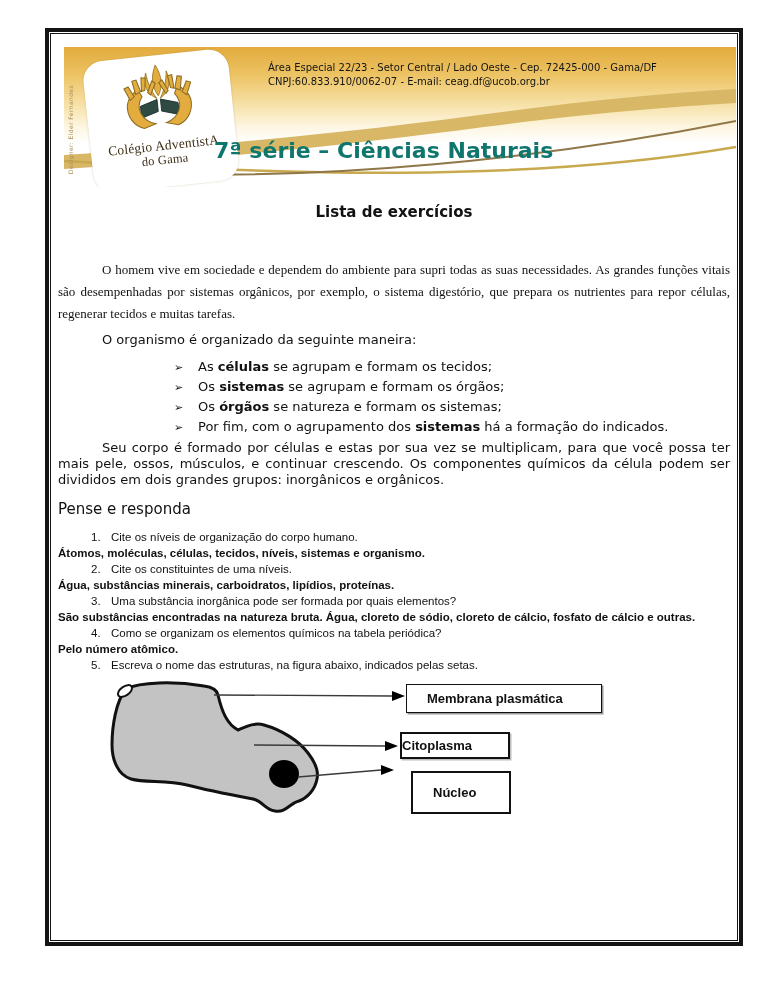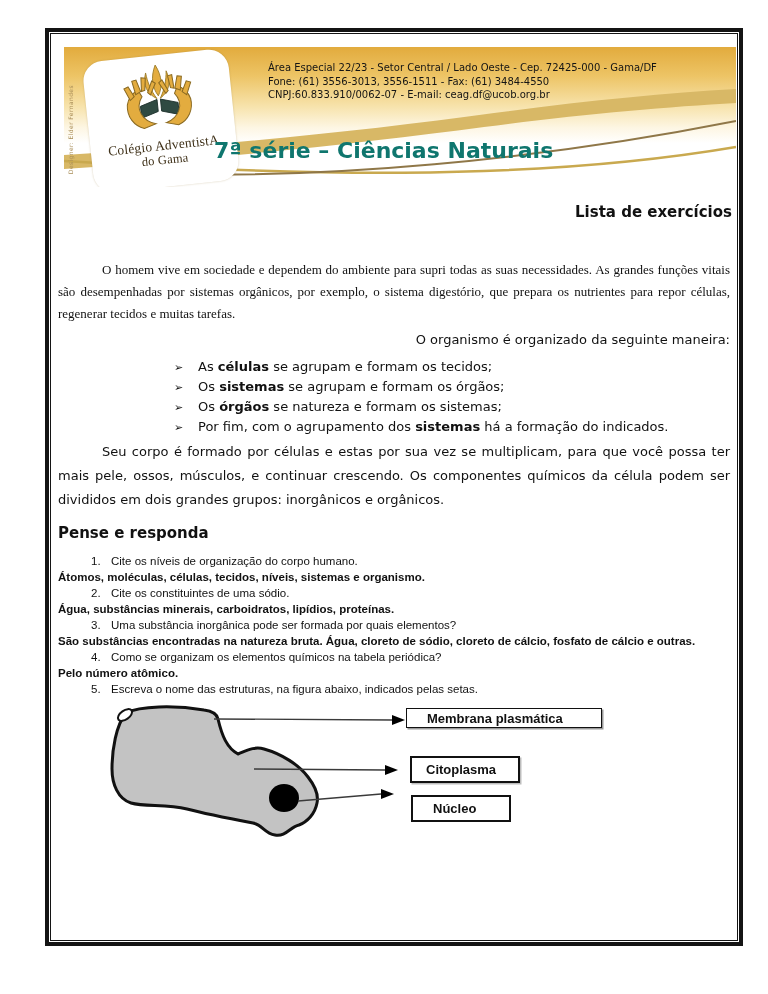--- a/index.html
+++ b/index.html
@@ -22,44 +22,44 @@
   .school-name{font-family:"Liberation Serif",serif;color:#3f3119;font-size:13.5px;line-height:14px;
     text-align:center;letter-spacing:.2px;}
   .school-name .l2{font-size:12.5px;}
   .credit{position:absolute;left:3px;top:38px;writing-mode:vertical-rl;transform:rotate(180deg);
     font-size:6px;color:#a98e58;letter-spacing:.4px;}
   .contact{position:absolute;left:204px;top:14px;font-size:10px;line-height:13.5px;color:#141414;}
   .course-title{position:absolute;left:150px;top:91px;width:420px;text-align:left;
     font-size:22px;font-weight:bold;color:#0f766e;}
 
   
-  .doc-title{margin-top:16px;text-align:right;font-size:15px;font-weight:bold;}
+  .doc-title{margin-top:16px;text-align:center;font-size:15px;font-weight:bold;}
   .para{margin:0 2px;font-size:13px;line-height:22px;text-align:justify;text-indent:44px;}
   .para1{margin-top:38px;font-family:Liberation Serif, serif;}
-  .intro{margin-top:4px;line-height:22px;text-align:right;}
+  .intro{margin-top:4px;line-height:22px;text-align:left;}
   .bullets{margin:6px 0 0 118px;padding:0;list-style:none;font-size:13px;line-height:19px;}
   .bullets li{margin:0;}
   .bullets .mk{display:inline-block;width:24px;color:#111;font-size:11px;}
-  .para3{margin-top:3px;line-height:24px;}
-  .section-heading{margin:12px 2px 0 2px;font-size:15px;font-weight:bold;}
+  .para3{margin-top:3px;line-height:16px;}
+  .section-heading{margin:12px 2px 0 2px;font-size:15px;font-weight:normal;}
 
   .qa{margin:11px 2px 0 2px;font-family:"Liberation Sans",sans-serif;font-size:11.5px;line-height:16px;}
   .q-row{display:flex;padding-left:33px;}
   .q-row .qnum{width:20px;flex:0 0 20px;}
   .a-row{font-weight:bold;text-align:justify;}
 
   
   .figure{position:relative;margin-top:6px;height:152px;}
   .figure svg{position:absolute;inset:0;}
   .fig-label{position:absolute;background:#fff;border:2px solid #111;box-sizing:border-box;
     display:flex;align-items:center;padding-left:20px;font-family:"Liberation Sans",sans-serif;
     font-size:13px;font-weight:bold;}
-  .fl-membrane{left:350px;top:5px;width:196px;height:20px;border-width:1.5px;box-shadow:1.5px 1.5px 0 #9a9a9a;}
-  .fl-cyto{left:354px;top:53px;width:110px;height:27px;box-shadow:1.5px 1.5px 0 #bdbdbd;padding-left:14px;}
-  .fl-nucleus{left:355px;top:92px;width:100px;height:27px;}
+  .fl-membrane{left:350px;top:5px;width:196px;height:29px;border-width:1.5px;box-shadow:1.5px 1.5px 0 #9a9a9a;}
+  .fl-cyto{left:344px;top:53px;width:110px;height:27px;box-shadow:1.5px 1.5px 0 #bdbdbd;padding-left:0;}
+  .fl-nucleus{left:355px;top:92px;width:100px;height:43px;}
 </style>
 </head>
 <body>
 
 <div class="page">
   <div class="frame-outer">
     <div class="frame-inner">
       <div class="content">
 
         <div class="banner">
@@ -103,21 +103,20 @@
               </g>
             </svg>
             <div class="school-name">
               <div class="l1">Colégio AdventistA</div>
               <div class="l2">do Gama</div>
             </div>
           </div>
 
           <div class="contact">
             <div>Área Especial 22/23 - Setor Central / Lado Oeste - Cep. 72425-000 - Gama/DF</div>
-            <div>Fone: (61) 3556-3013, 3556-1511  -  Fax: (61) 3484-4550</div>
             <div>CNPJ:60.833.910/0062-07  -  E-mail: ceag.df@ucob.org.br</div>
           </div>
 
           <div class="course-title">7ª série – Ciências Naturais</div>
         </div>
 
         <div class="doc-title">Lista de exercícios</div>
 
         <p class="para para1">O homem vive em sociedade e dependem do ambiente para supri todas as suas necessidades.  As grandes funções vitais são desempenhadas por sistemas orgânicos, por exemplo, o sistema digestório, que prepara os nutrientes para repor células, regenerar tecidos e muitas tarefas.</p>
 
@@ -135,21 +134,21 @@
         <div class="section-heading">Pense e responda</div>
 
         <div class="qa">
           <div class="q-row">
               <span class="qnum">1.</span>
               <span>Cite os níveis de organização do corpo humano.</span>
             </div>
           <div class="a-row">Átomos, moléculas, células, tecidos, níveis, sistemas e organismo.</div>
           <div class="q-row">
               <span class="qnum">2.</span>
-              <span>Cite os constituintes de uma sódio.</span>
+              <span>Cite os constituintes de uma níveis.</span>
             </div>
           <div class="a-row">Água, substâncias minerais, carboidratos, lipídios, proteínas.</div>
           <div class="q-row">
               <span class="qnum">3.</span>
               <span>Uma substância inorgânica pode ser formada por quais elementos?</span>
             </div>
           <div class="a-row">São substâncias encontradas na natureza bruta. Água, cloreto de sódio, cloreto de cálcio, fosfato de cálcio e outras.</div>
           <div class="q-row">
               <span class="qnum">4.</span>
               <span>Como se organizam os elementos químicos na tabela periódica?</span>

